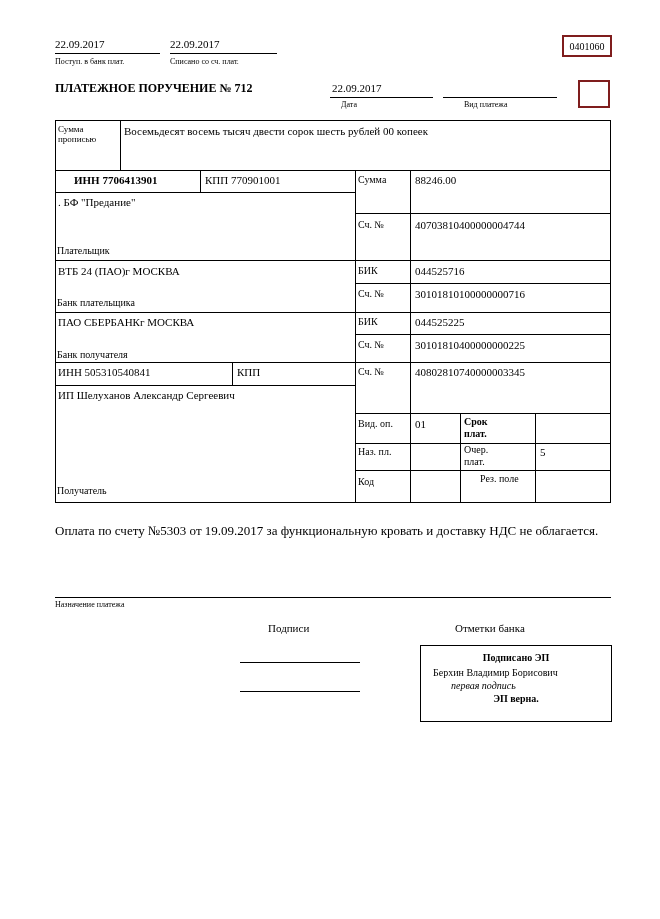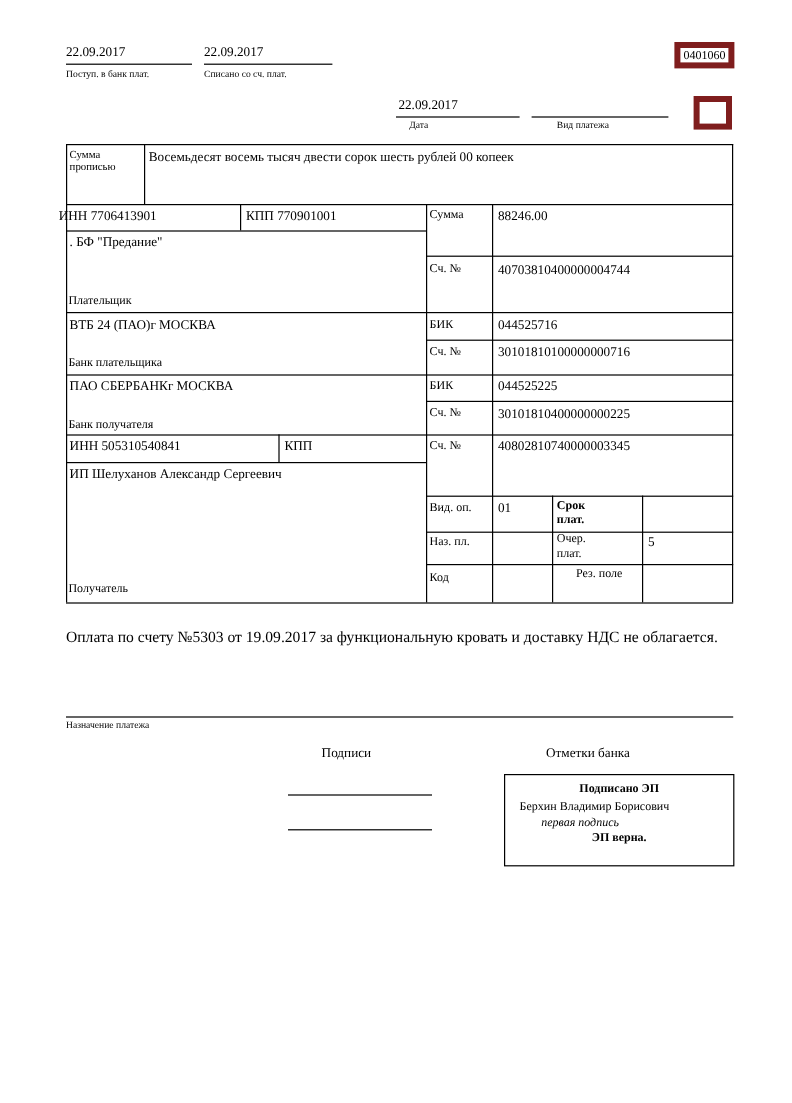--- a/index.html
+++ b/index.html
@@ -8,21 +8,21 @@
     position:relative; width:660px; height:919px; background:#ffffff;
     font-family:"Liberation Serif", serif; color:#000; overflow:hidden;
   }
   .t { position:absolute; font-size:11px; line-height:1.15; white-space:nowrap; }
   .wrap { white-space:normal; }
   .small { font-size:8px; }
   .cap { font-size:10px; }
   .b { font-weight:bold; }
   .hline { position:absolute; height:1px; background:#000; }
   .vline { position:absolute; width:1px; background:#000; }
-  .box { position:absolute; border:5px solid #7f1d1d; }
+  .box { position:absolute; border:2px solid #7f1d1d; }
   .codebox { display:flex; align-items:center; justify-content:center; font-size:10px; }
   .stamp {
     position:absolute; left:55px; top:617px; width:175px; height:133px;
     border:1px solid #2323bb; color:#2323bb; font-size:10px; line-height:1.28;
     padding:4px 6px; white-space:normal;
   }
   .stamp .gap1 { margin-top:13px; }
   .stamp .gap2 { margin-top:20px; }
   .esign {
     position:absolute; left:420px; top:645px; width:192px; height:77px;
@@ -42,20 +42,21 @@
   <div class="t small" style="left:55px; top:57px;">Поступ. в банк плат.</div>
 
   <div class="t" style="left:170px; top:38px;">22.09.2017</div>
   <div class="hline" style="left:170px; top:53px; width:107px;"></div>
   <div class="t small" style="left:170px; top:57px;">Списано со сч. плат.</div>
 
   <div class="box codebox" style="left:562px; top:35px; width:50px; height:22px;">
     <span>0401060</span>
   </div>
 
+  <div class="t b" style="left:55px; top:82px; font-size:12px;">ПЛАТЕЖНОЕ ПОРУЧЕНИЕ № 712</div>
   <div class="t" style="left:332px; top:82px;">22.09.2017</div>
   <div class="hline" style="left:330px; top:97px; width:103px;"></div>
   <div class="t small" style="left:341px; top:100px;">Дата</div>
   <div class="hline" style="left:443px; top:97px; width:114px;"></div>
   <div class="t small" style="left:464px; top:100px;">Вид платежа</div>
   <div class="box" style="left:578px; top:80px; width:32px; height:28px;"></div>
 
   <div class="hline" style="left:55px; top:120px; width:556px;"></div>
   <div class="hline" style="left:55px; top:170px; width:556px;"></div>
   <div class="hline" style="left:55px; top:192px; width:300px;"></div>
@@ -77,21 +78,21 @@
   <div class="vline" style="left:200px; top:170px; height:22px;"></div>
   <div class="vline" style="left:355px; top:170px; height:332px;"></div>
   <div class="vline" style="left:410px; top:170px; height:332px;"></div>
   <div class="vline" style="left:232px; top:362px; height:23px;"></div>
   <div class="vline" style="left:460px; top:413px; height:89px;"></div>
   <div class="vline" style="left:535px; top:413px; height:89px;"></div>
 
   <div class="t wrap" style="left:58px; top:124px; width:60px; font-size:9px;">Сумма прописью</div>
   <div class="t" style="left:124px; top:125px;">Восемьдесят восемь тысяч двести сорок шесть рублей 00 копеек</div>
 
-  <div class="t" style="left:49px; top:174px;">ИНН 7706413901</div>
+  <div class="t" style="left:74px; top:174px;font-weight:bold;">ИНН 7706413901</div>
   <div class="t" style="left:205px; top:174px;">КПП 770901001</div>
   <div class="t cap" style="left:358px; top:174px;">Сумма</div>
   <div class="t" style="left:415px; top:174px;">88246.00</div>
 
   <div class="t" style="left:58px; top:196px;">. БФ "Предание"</div>
   <div class="t cap" style="left:358px; top:219px;">Сч. №</div>
   <div class="t" style="left:415px; top:219px;">40703810400000004744</div>
   <div class="t cap" style="left:57px; top:245px;">Плательщик</div>
 
   <div class="t" style="left:58px; top:265px;">ВТБ 24 (ПАО)г МОСКВА</div>

